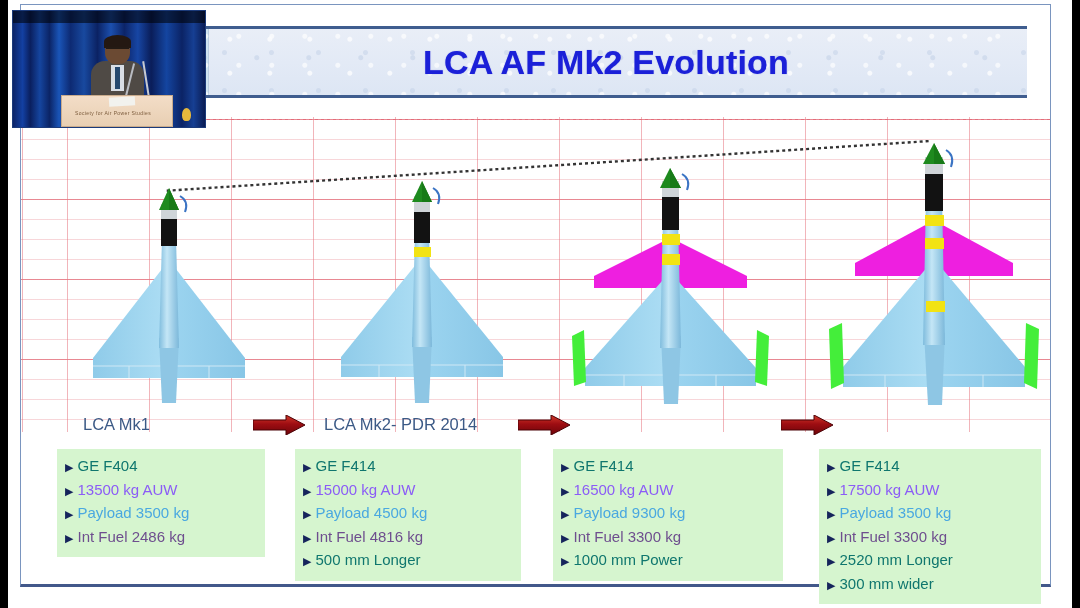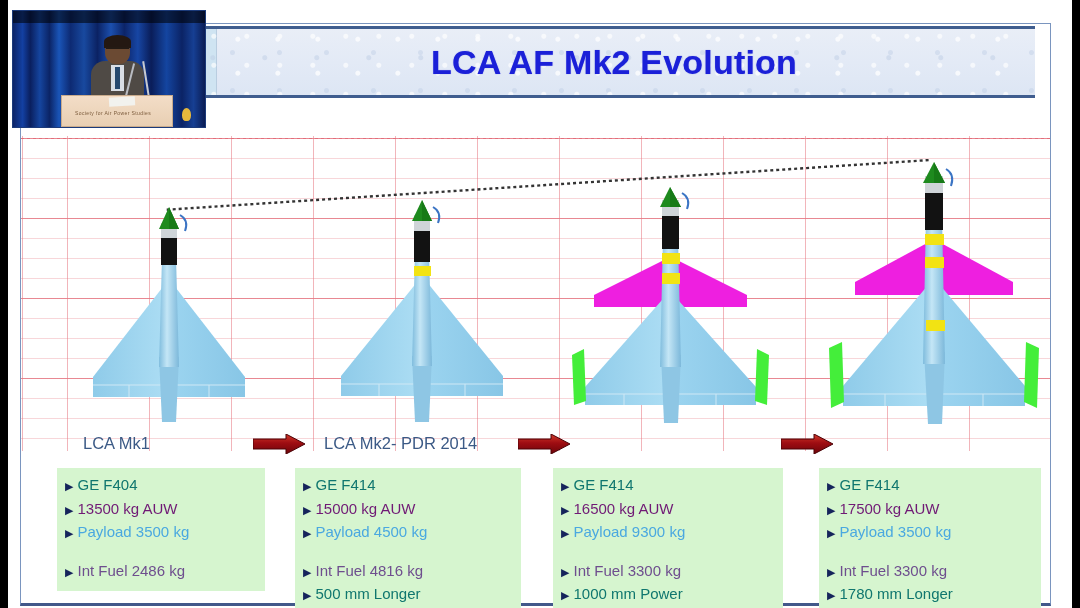--- a/index.html
+++ b/index.html
@@ -13,21 +13,21 @@
   #stage { position: relative; width: 1080px; height: 608px; background:#000; }
 
   
   #slide {
     position: absolute; left: 8px; top: 0px; width: 1064px; height: 608px;
     background: #ffffff;
   }
 
   
   #frame {
-    position: absolute; left: 12px; top: 23px; width: 1031px; height: 583px;
+    position: absolute; left: 12px; top: 4px; width: 1031px; height: 583px;
     border: 1px solid #7a95bf;
     border-bottom: 3px solid #42588a;
     background: #ffffff;
   }
 
   
   #grid {
     position: absolute; left: 0; top: 112px; right: 0; bottom: 152px;
     background-image:
       repeating-linear-gradient(to right, rgba(231,120,130,.55) 0 1px, transparent 1px 82px),
@@ -37,21 +37,21 @@
     pointer-events: none;
   }
   #grid::before{
     content:""; position:absolute; left:0; right:0; top:2px; height:1px;
     background: repeating-linear-gradient(to right,#e2697 0 0);
     background: repeating-linear-gradient(to right, rgba(226,105,118,.85) 0 3px, transparent 3px 6px);
   }
 
   
   #banner {
-    position: absolute; left: 193px; top: 26px; width: 842px; height: 72px;
+    position: absolute; left: 185px; top: 26px; width: 842px; height: 72px;
     background: linear-gradient(180deg,#e9eef7 0%,#e3eaf6 50%,#dde6f4 100%);
     border-top: 3px solid #3f5d8f;
     border-bottom: 3px solid #3f5d8f;
     display: flex; align-items: center; justify-content: center;
   }
   #banner .strip {
     position:absolute; left:0; top:0; bottom:0; width:24px;
     background:#cfe4f2;
     border-right:1px solid #b9cde0;
   }
@@ -93,23 +93,23 @@
     background:#d6f5cf;
     padding:6px 8px 8px 8px;
   }
   .infobox ul { list-style:none; }
   .infobox li {
     font-size:15px; line-height:21.5px; white-space:nowrap;
     display:flex; align-items:baseline; gap:4px;
   }
   .bullet { color:#16245c; font-size:11px; line-height:21.5px; }
   .c-navy   { color:#0f766e; }
-  .c-red    { color:#701a75; }
+  .c-red    { color:#8b5cf6; }
   .c-sky    { color:#4aa8e0; }
-  .c-purple { color:#6e4e8e;margin-top:15px; }
+  .c-purple { color:#6e4e8e; }
 
   
   #video {
     position:absolute; left:12px; top:10px; width:194px; height:118px;
     overflow:hidden; background:#0b1d55;
     border:1px solid #1b3a7a;
   }
   #video .curtain{
     position:absolute; inset:0;
     background:
@@ -442,21 +442,21 @@
           <li>
               <span class="bullet">▶</span>
               <span class="c-sky">Payload 3500 kg</span>
             </li>
           <li>
               <span class="bullet">▶</span>
               <span class="c-purple">Int Fuel 3300 kg</span>
             </li>
           <li>
               <span class="bullet">▶</span>
-              <span class="c-navy">1780 mm Longer</span>
+              <span class="c-navy">2520 mm Longer</span>
             </li>
           <li>
               <span class="bullet">▶</span>
               <span class="c-navy">300 mm wider</span>
             </li>
         </ul>
       </div>
 
     </div>
   </div>

